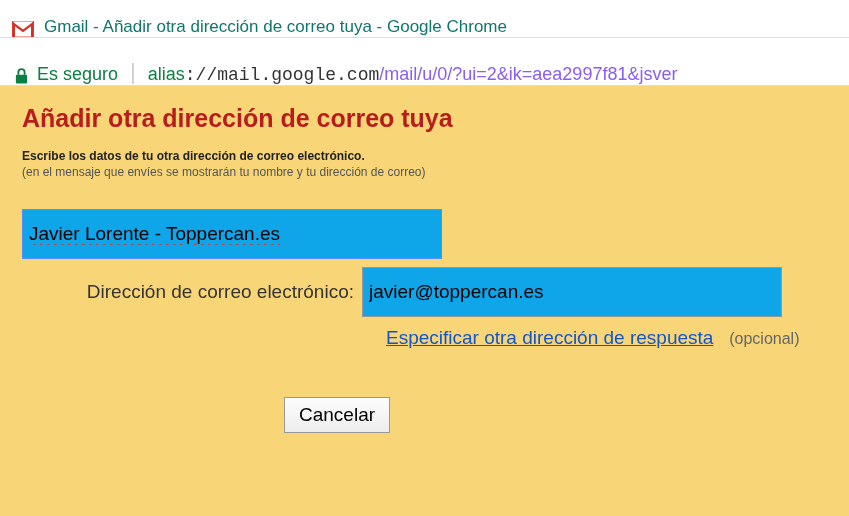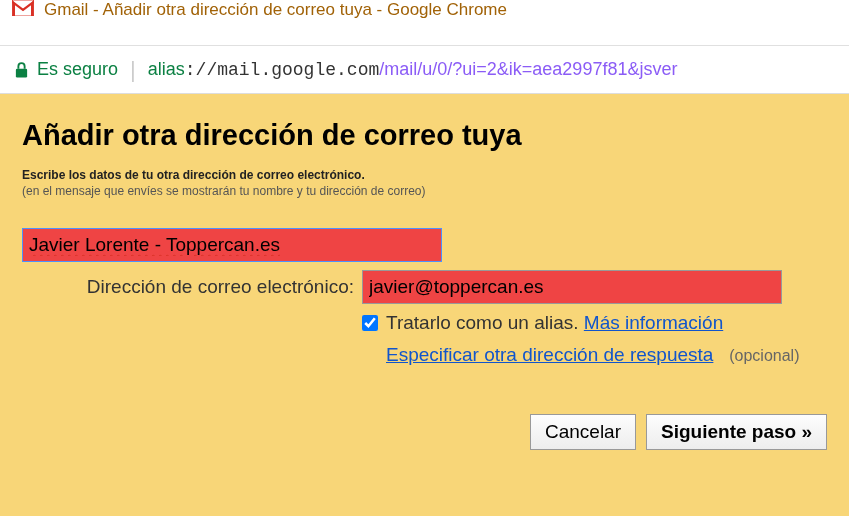--- a/index.html
+++ b/index.html
@@ -4,38 +4,38 @@
   <style>
     * { margin: 0; padding: 0; box-sizing: border-box; }
     body {
       font-family: Arial, sans-serif;
       background: #fff;
       width: 849px;
       height: 516px;
       overflow: hidden;
     }
     .titlebar {
-      height: 46px;
+      height: 38px;
       display: flex;
-      align-items: flex-start;
+      align-items: flex-end;
       padding: 0 12px;
       border-bottom: 1px solid #e0e0e0;
       font-size: 17px;
-      color: #a16207;
+      color: #0f766e;
     }
     .gmail-icon {
       width: 22px;
       height: 16px;
       margin-right: 10px;
       flex-shrink: 0;
     }
     .addressbar {
       height: 48px;
       display: flex;
-      align-items: center;
+      align-items: flex-end;
       padding: 0 14px;
       font-size: 18px;
       border-bottom: 1px solid #ddd;
     }
     .lock-icon {
       width: 15px;
       height: 18px;
       fill: #0b8043;
       margin-right: 8px;
       flex-shrink: 0;
@@ -44,25 +44,25 @@
     .sep { color: #ccc; margin-right: 12px; font-size: 22px; }
     .url-https { color: #0b8043; }
     .url-host { color: #333; font-family: Liberation Mono, monospace; }
     .url-path { color: #8b5cf6; white-space: nowrap; }
     .content {
       background: #f8d678;
       padding: 14px 22px 30px 22px;
       height: calc(100% - 86px);
     }
     .page-title {
-      font-size: 29px;
+      font-size: 25px;
       font-weight: bold;
-      color: #000000;
+      color: #b91c1c;
       margin-bottom: 16px;
-      margin-top: 11px;
+      margin-top: 4px;
     }
     .subtitle {
       font-size: 12px;
       font-weight: bold;
       color: #222;
       margin-bottom: 2px;
     }
     .note {
       font-size: 12px;
       color: #555;
@@ -75,25 +75,25 @@
     }
     .form-label {
       width: 340px;
       text-align: right;
       font-size: 19px;
       color: #333;
       padding-right: 8px;
     }
     .form-input {
       width: 420px;
-      height: 34px;
+      height: 50px;
       font-size: 19px;
       padding: 2px 6px;
       border: 1px solid #999;
-      background: #ef4444;
+      background: #0ea5e9;
       font-family: Arial, sans-serif;
     }
     .form-input.focused {
       border: 1px solid #4d90fe;
       outline: none;
       text-decoration: underline wavy #d93025;
       text-decoration-thickness: 1px;
       text-underline-offset: 3px;
     }
     .checkbox-row {
@@ -115,21 +115,21 @@
       cursor: pointer;
     }
     .reply-row {
       padding-left: 364px;
       font-size: 19px;
       margin-top: 10px;
     }
     .optional { color: #666; font-size: 16px; }
     .buttons {
       display: flex;
-      justify-content: flex-end;
+      justify-content: space-between;
       padding-left: 262px;
       margin-top: 48px;
       gap: 10px;
     }
     .btn {
       font-size: 19px;
       padding: 6px 14px;
       background: linear-gradient(#fdfdfd, #ededed);
       border: 1px solid #999;
       cursor: pointer;
@@ -169,30 +169,23 @@
 
   <div class="form-row">
     <input type="text" class="form-input focused" value="Javier Lorente - Toppercan.es" style="">
   </div>
 
   <div class="form-row">
     <div class="form-label">Dirección de correo electrónico:</div>
     <input type="text" class="form-input" value="javier@toppercan.es" style="">
   </div>
 
-  <div class="checkbox-row">
-    <input type="checkbox" checked="" style="">
-    <span>Tratarlo como un alias.</span>
-    <span>&nbsp;</span>
-    <span class="link">Más información</span>
-  </div>
 
   <div class="reply-row">
     <span class="link">Especificar otra dirección de respuesta</span>
     <span>&nbsp;</span>
     <span class="optional">(opcional)</span>
   </div>
 
   <div class="buttons">
     <button class="btn">Cancelar</button>
-    <button class="btn primary">Siguiente paso »</button>
   </div>
 </div>
 
 </body></html>

